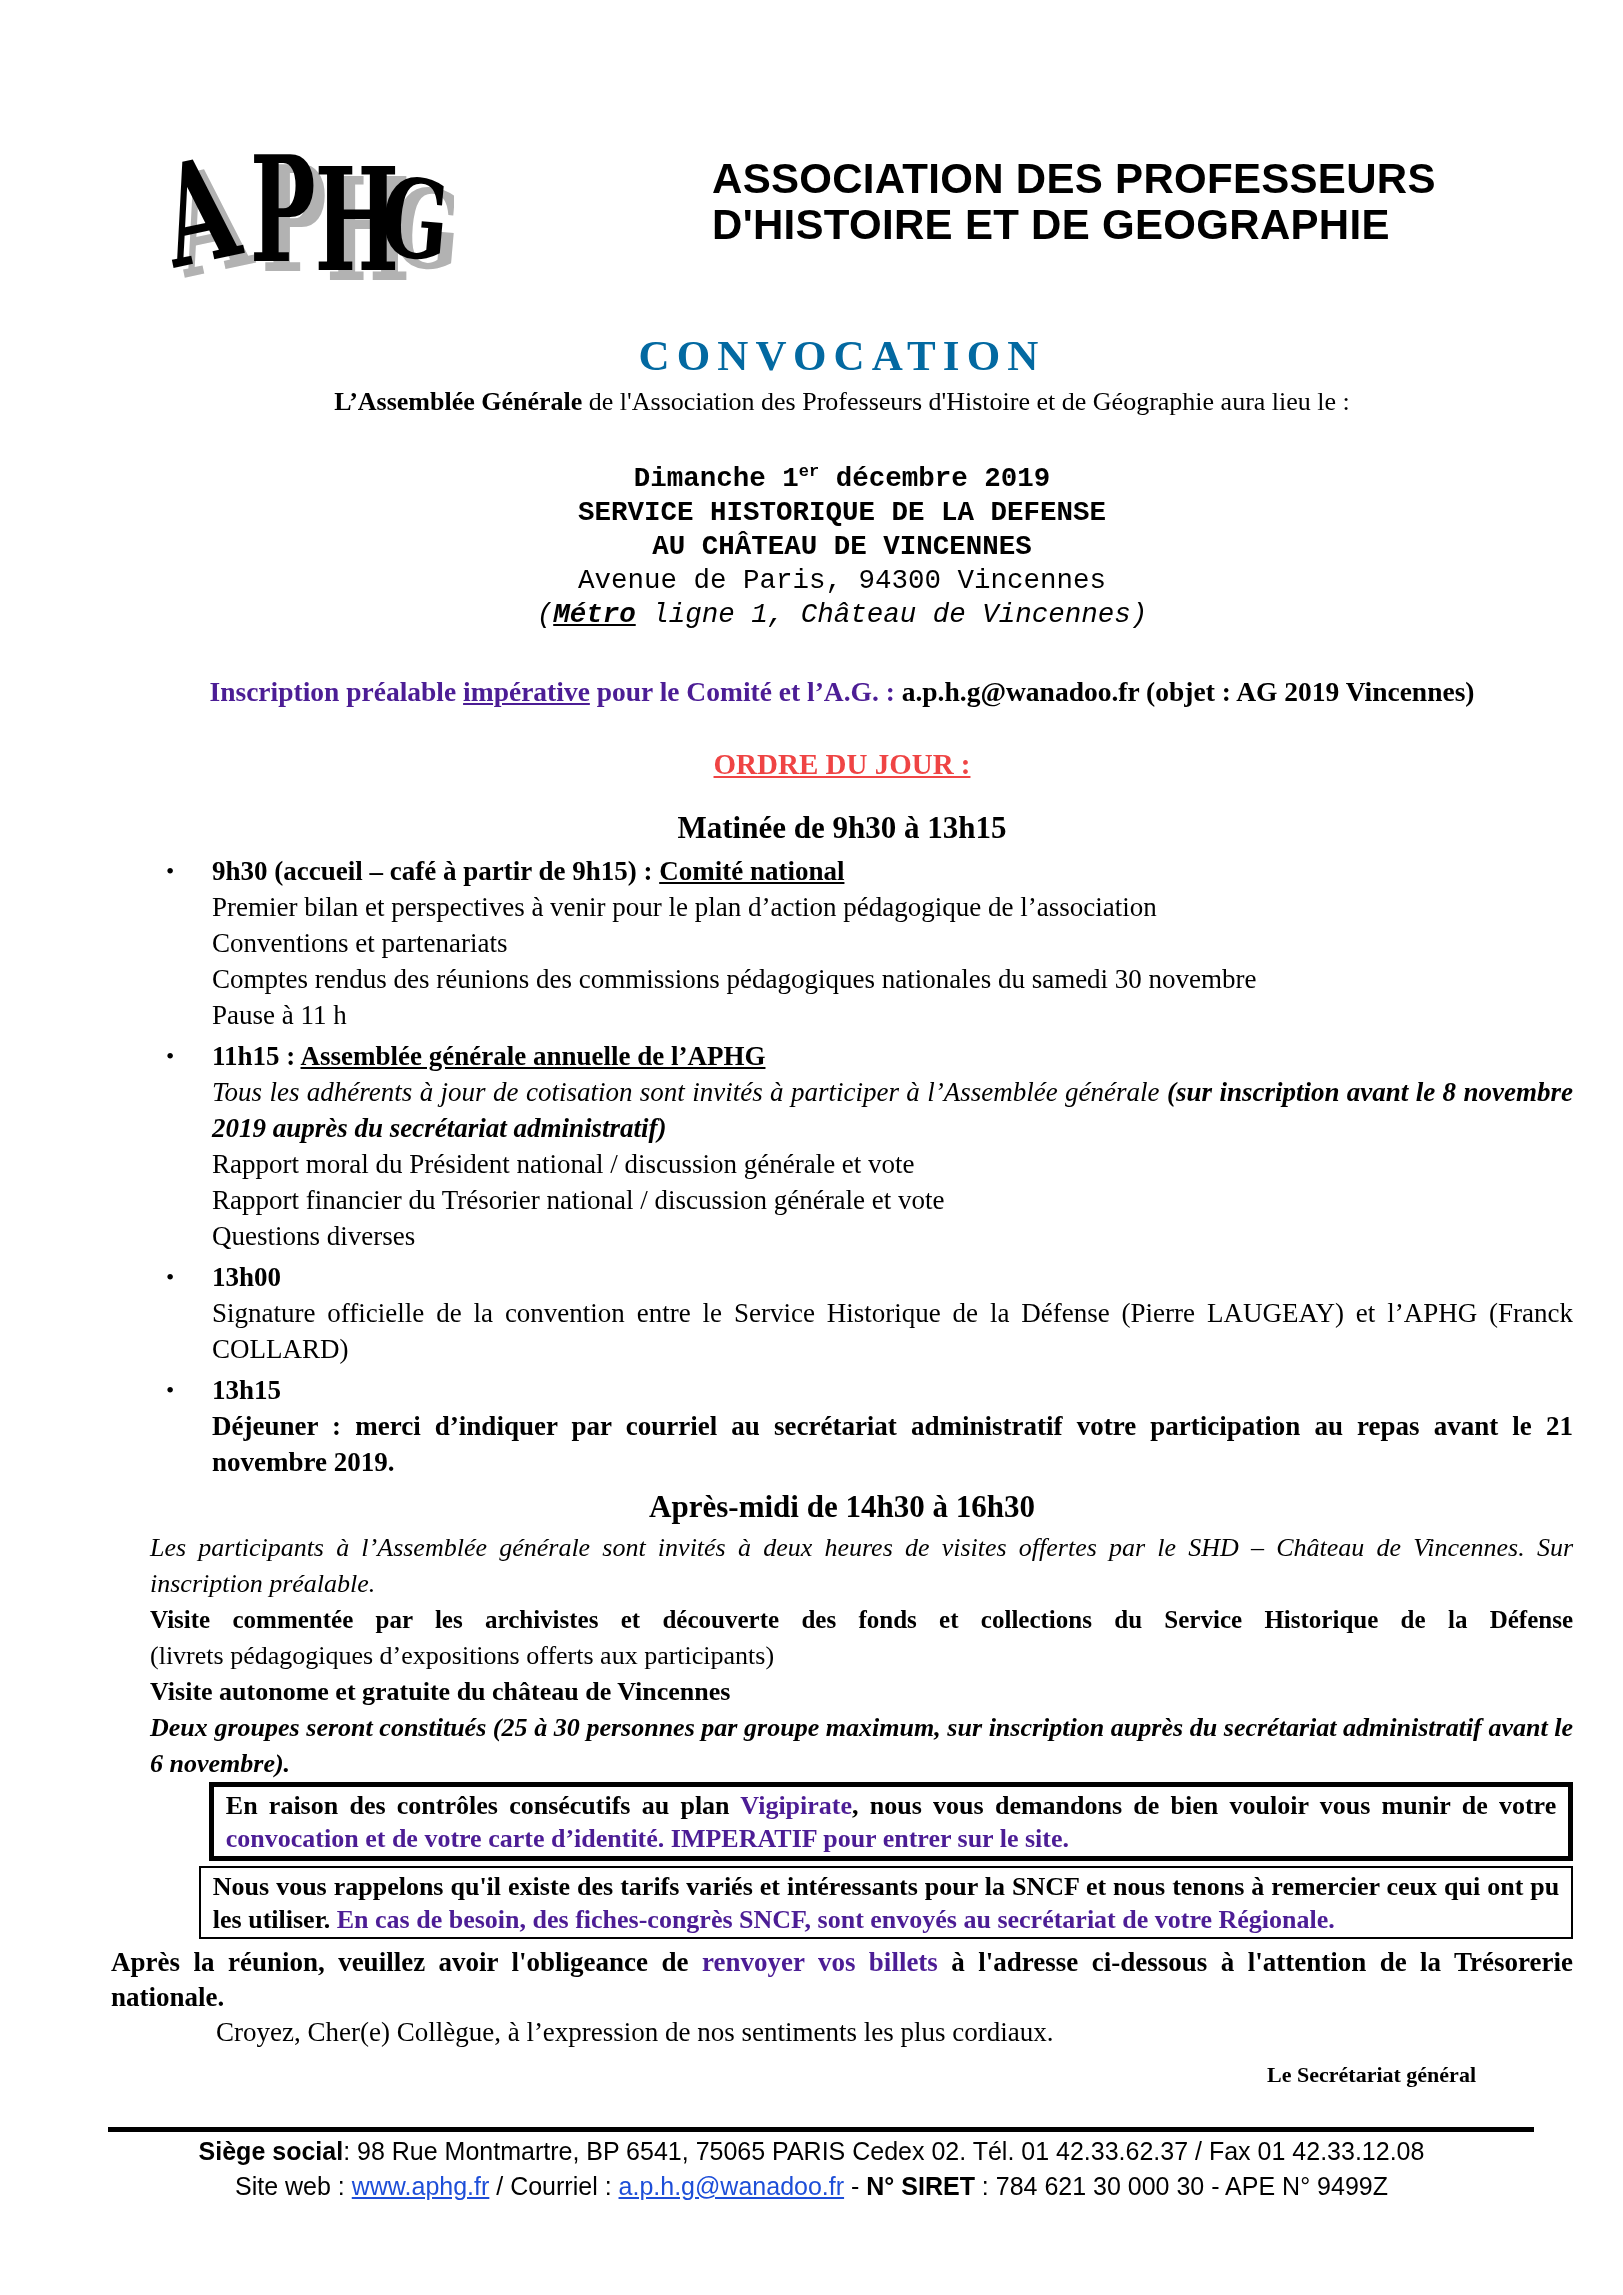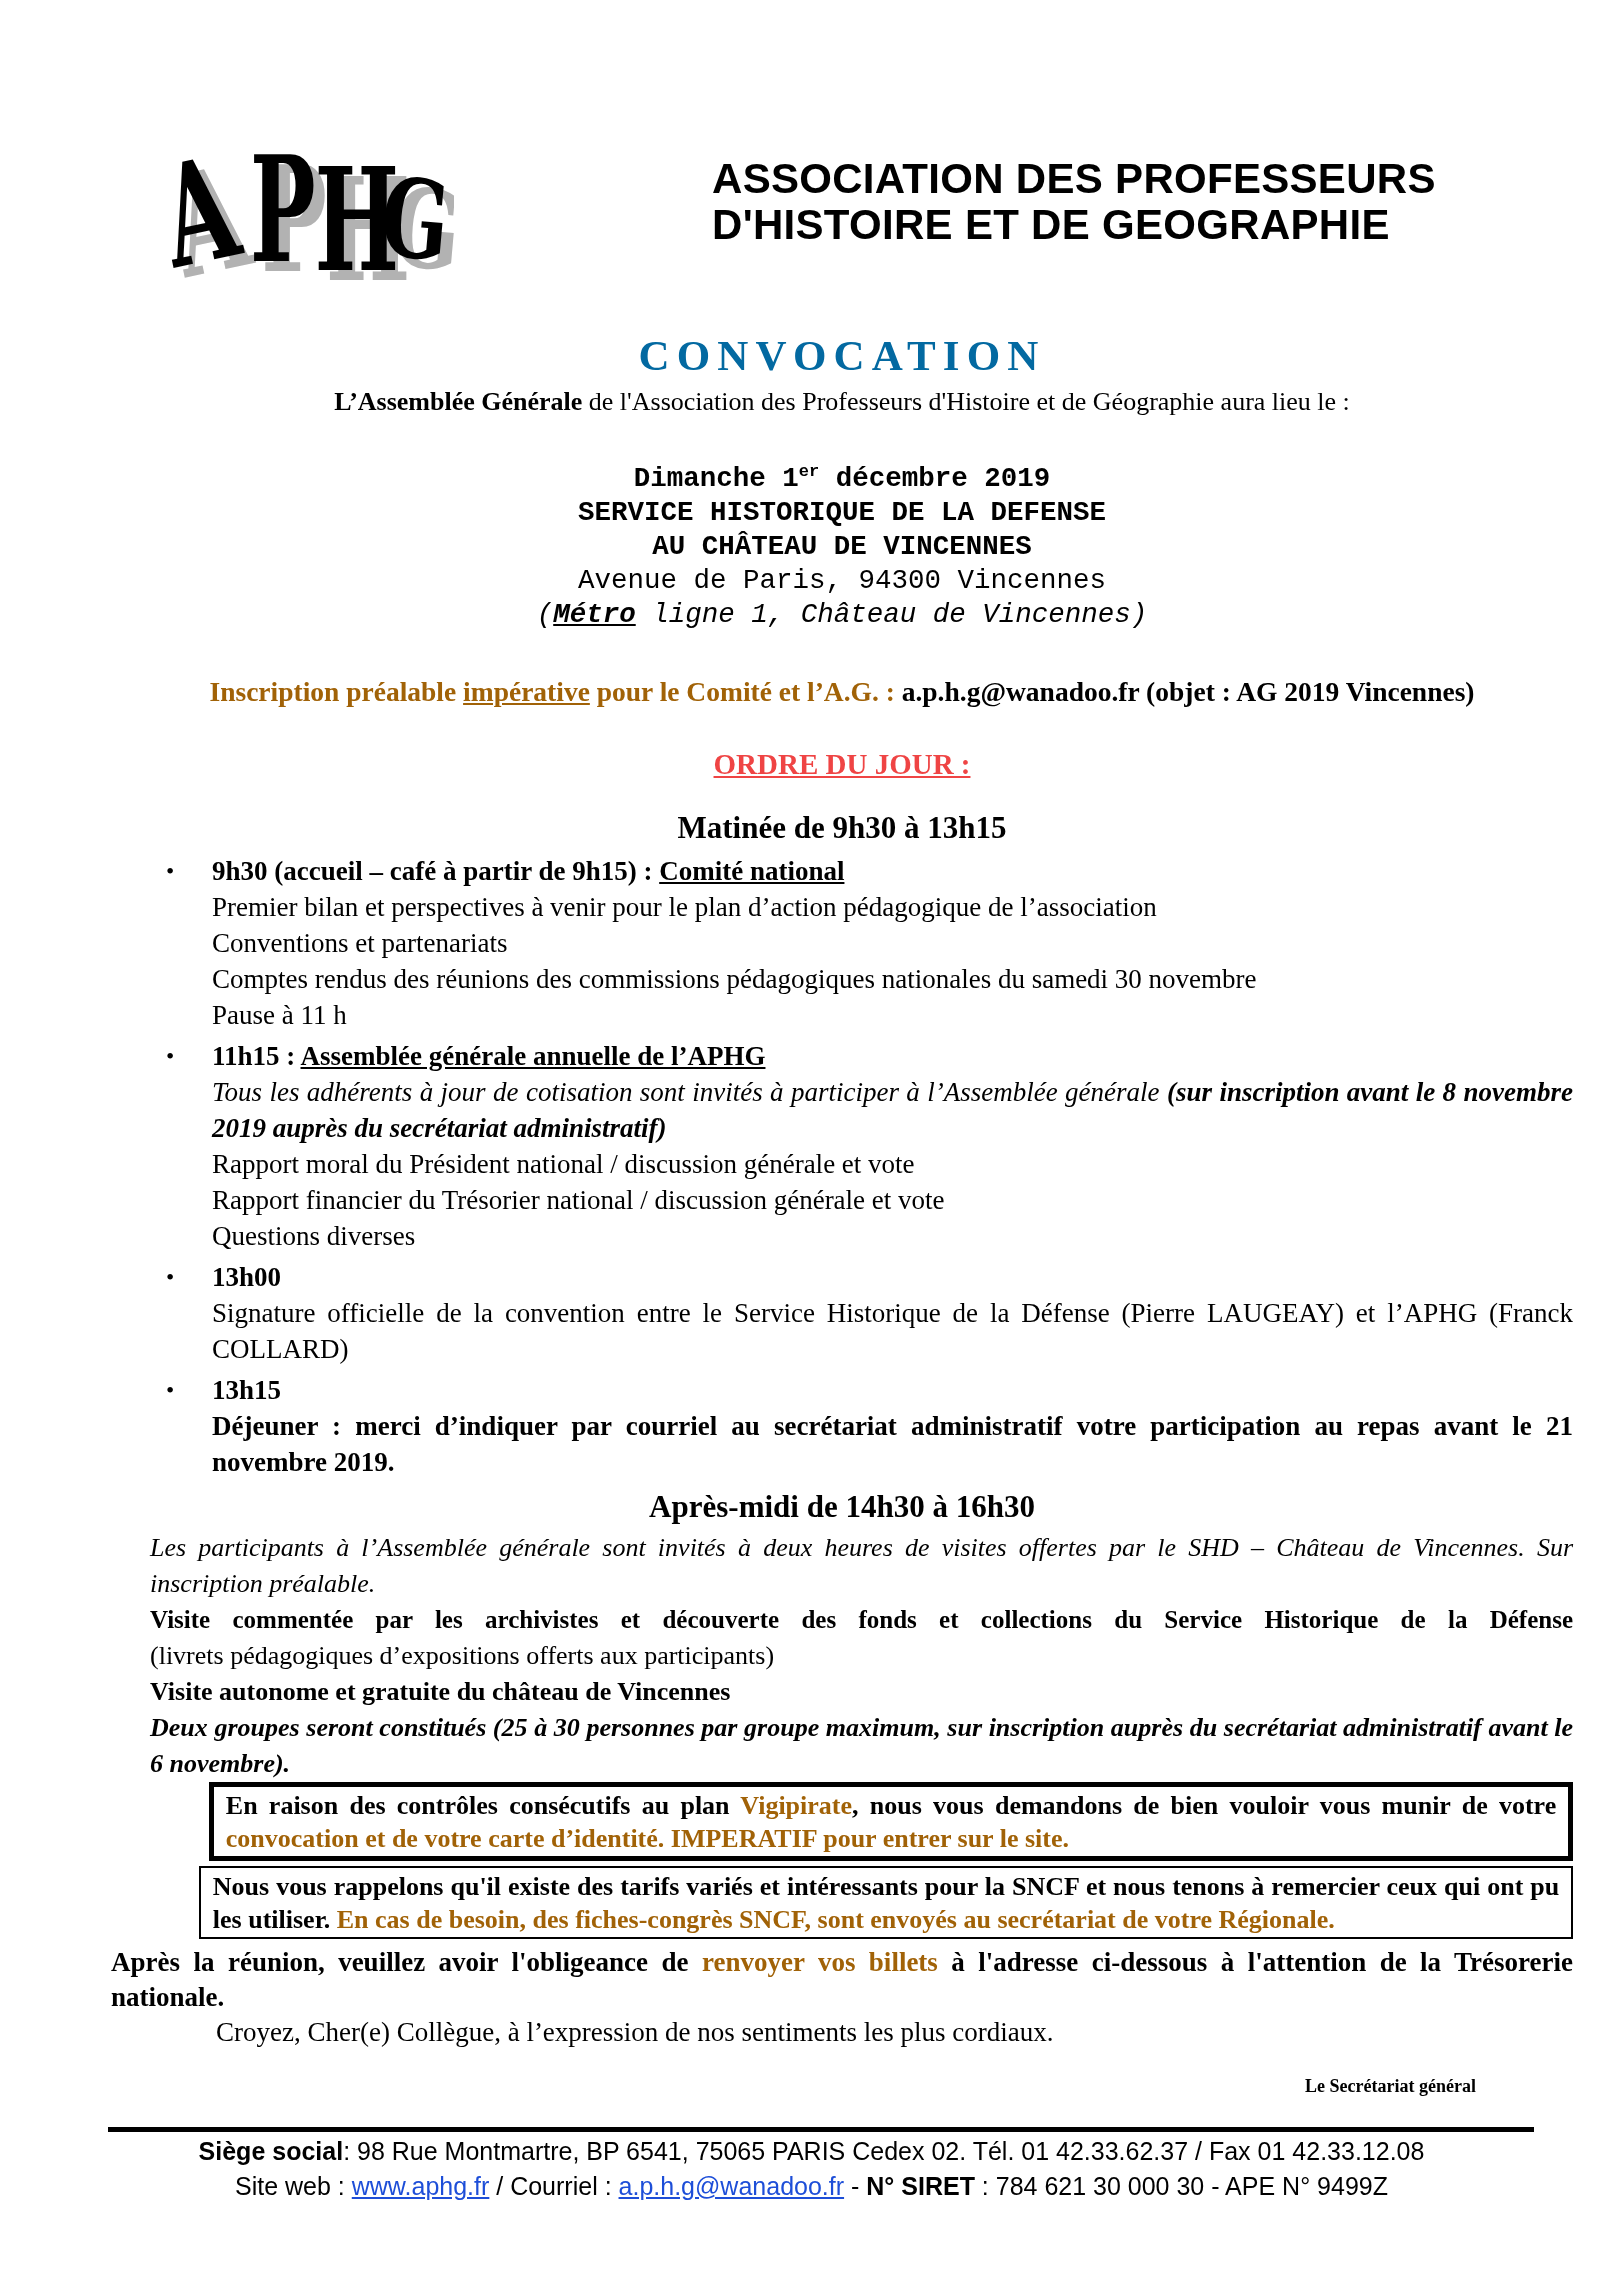--- a/index.html
+++ b/index.html
@@ -27,21 +27,21 @@
   .intro { margin-top:7.9px; text-align:center; font-size:26px; line-height:33px; }
   .intro .lead { font-weight:bold; }
   .when { margin-top:37px; text-align:center; font-size:27.5px; line-height:34px; font-weight:bold;font-family:Liberation Mono, monospace; }
   .when .plain { font-weight:normal; }
   .when .metro-line { font-weight:normal; font-style:italic; }
   .when .metro-line .metro-word { font-weight:bold; text-decoration:underline; }
   .sup { vertical-align:super; font-size:0.62em; }
   .reg {
     margin-top:43px; text-align:center; font-weight:bold; font-size:27.5px; line-height:34px;
   }
-  .red { color:#a16207; }
+  .red { color:#4c1d95; }
   .u { text-decoration:underline; }
   .ordre {
     margin-top:37px; text-align:center; font-weight:bold; font-size:29px; line-height:37px;
     color:#ef4444;
   }
   .ordre span { text-decoration:underline; }
   .h-section { margin-top:23.6px; text-align:center; font-weight:bold; font-size:31px; line-height:41px; }
   .h-section.tight { margin-top:2.6px; }
   
   .agenda { margin-top:5.2px; font-size:27px; line-height:36px; }
@@ -66,21 +66,21 @@
     margin-left:98px; border:5.9px solid #000; padding:1.3px 11.8px;
     font-weight:bold; font-size:26px; line-height:33px; text-align:justify;
   }
   .box2 {
     margin-left:88px; margin-top:5.2px; border:2.6px solid #000; padding:1.3px 11.8px;
     font-weight:bold; font-size:26px; line-height:33px; text-align:justify;
   }
   
   .closing { margin-top:6.5px; font-weight:bold; font-size:27px; line-height:35px; text-align:justify; }
   .salutation { margin-left:105px; font-size:27px; line-height:35px; }
-  .signature { margin-top:19px; padding-right:97px; text-align:right; font-weight:bold; font-size:18px; line-height:35px; }
+  .signature { margin-top:7px; padding-right:97px; text-align:right; font-weight:bold; font-size:22px; line-height:35px; }
   
   .footer-block { position:absolute; left:0; top:2127px; width:1623px; }
   .footer-rule { margin-left:108px; width:1426px; border-top:5.9px solid #000; }
   .footer-text {
     margin-top:3.9px; text-align:center;
     font-family:"Liberation Sans", sans-serif; font-size:25px; line-height:31px;
   }
   .footer-text .b { font-weight:bold; }
   a.doc-link, .doc-link { color:#1d4ed8; text-decoration:underline; cursor:pointer; }
 </style>

